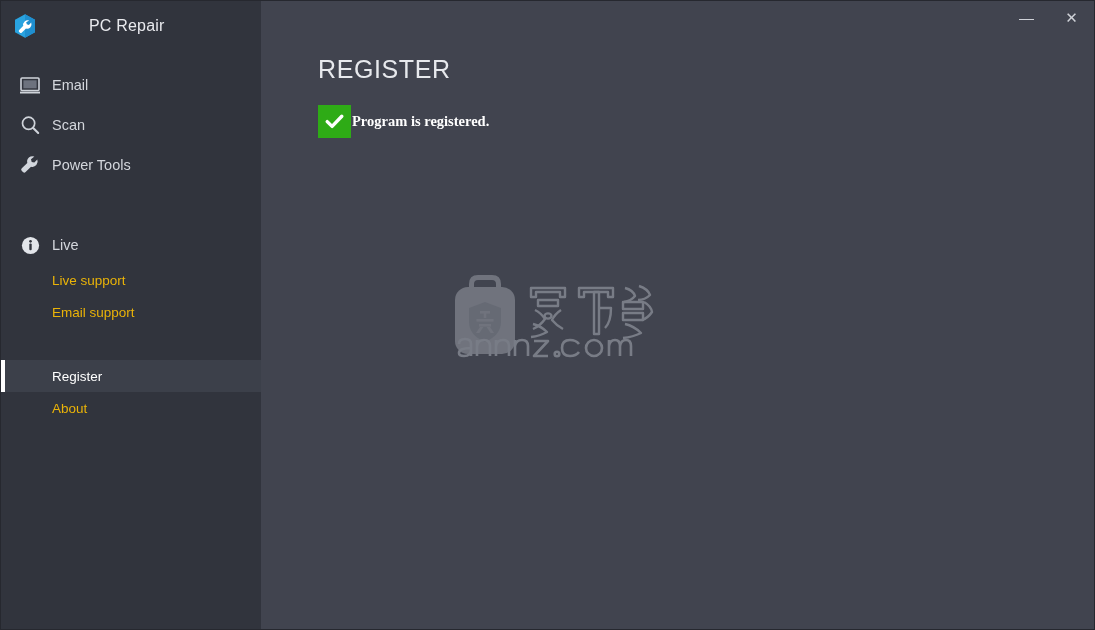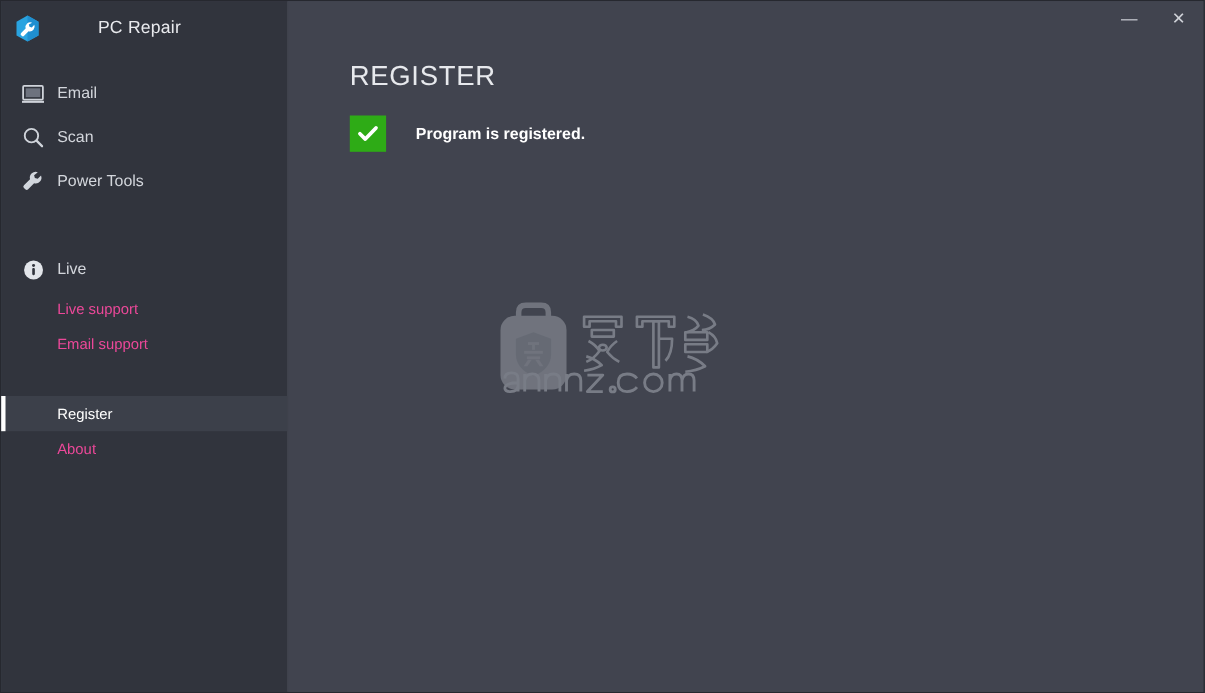--- a/index.html
+++ b/index.html
@@ -66,21 +66,21 @@
 
   .sub-item {
     position: absolute;
     left: 0;
     width: 260px; height: 32px;
     display: flex; align-items: center;
     cursor: default;
   }
   .sub-item .sub-label {
     margin-left: 51px;
-    color: #ec4899;
+    color: #eab308;
     font-size: 13.5px;
     white-space: nowrap;
   }
   .sub-item.selected { background: #3c404a; }
   .sub-item.selected::before {
     content: "";
     position: absolute;
     left: 0; top: 0;
     width: 4px; height: 32px;
     background: #ffffff;
@@ -124,25 +124,26 @@
     left: 56px; top: 104px;
     display: flex; align-items: center;
   }
   #status-badge {
     width: 33px; height: 33px;
     background: #2eab16;
     display: flex; align-items: center; justify-content: center;
     flex: 0 0 auto;
   }
   #status-text {
-    margin-left: 27px;
+    margin-left: 1px;
     color: #ffffff;
     font-size: 14.5px;
     font-weight: bold;
     white-space: nowrap;
+    font-family: Liberation Serif, serif;
   }
 
   
   #watermark {
     position: absolute;
     left: 177px; top: 263px;
     width: 220px; height: 100px;
     opacity: .62;
     pointer-events: none;
   }

